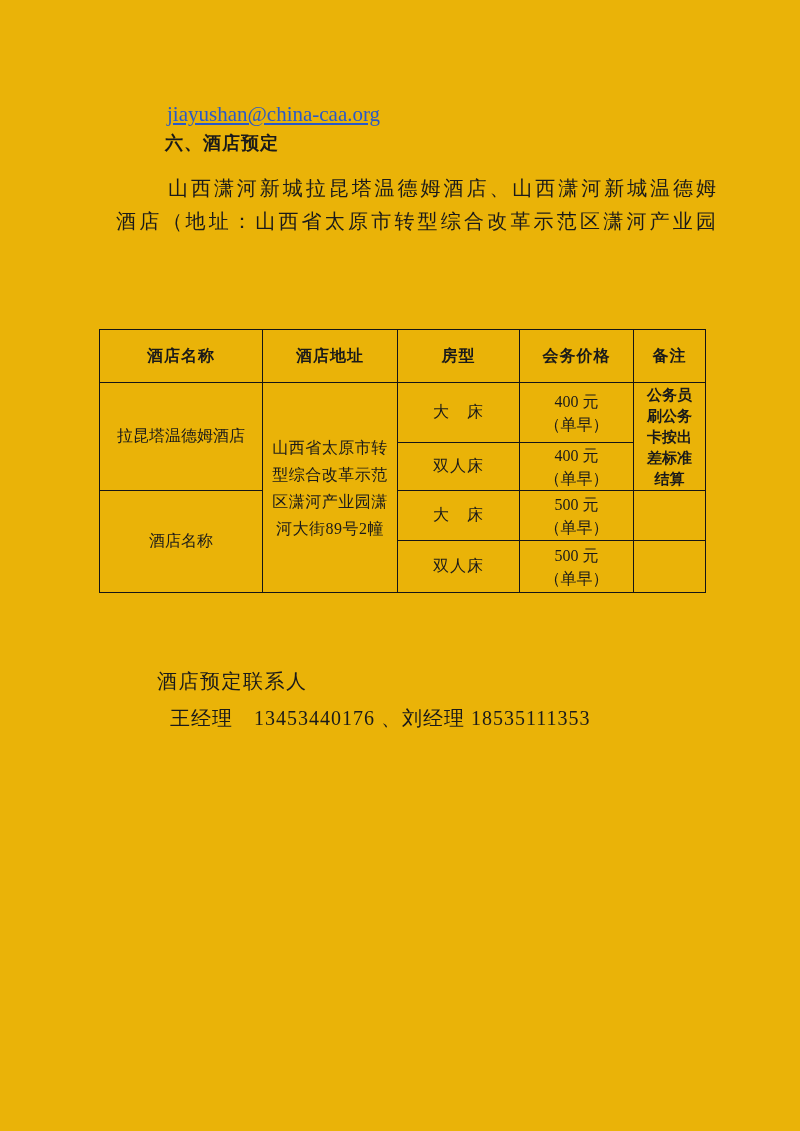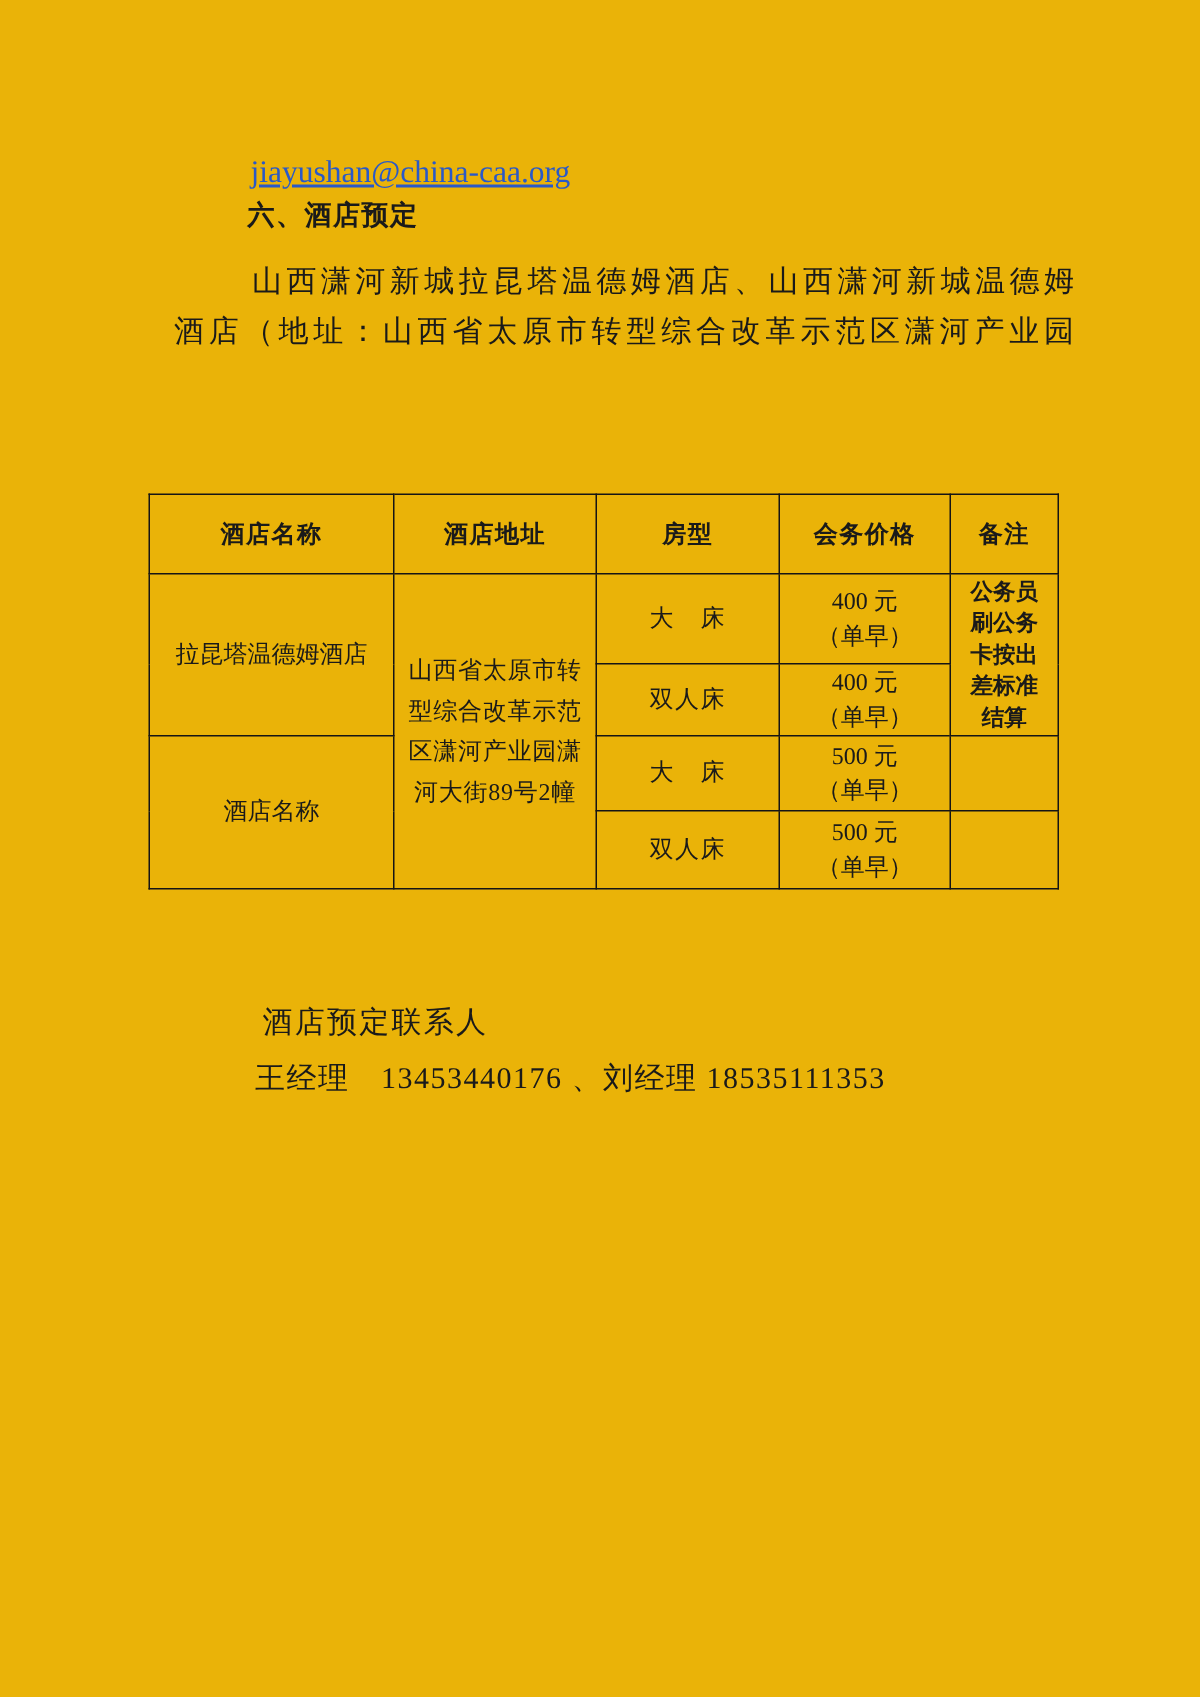--- a/index.html
+++ b/index.html
@@ -69,21 +69,21 @@
   td.note-cell {
     font-weight: bold;
     font-family: "Liberation Sans", "DejaVu Sans", sans-serif;
     font-size: 15px; line-height: 21px;
     padding: 0 10px;
   }
   .price-cell div { line-height: 23px; font-family: Liberation Serif, serif; }
   .room-cell { letter-spacing: 1px; margin-top: 48px; }
 
   .contact-label {
-    position: absolute; left: 175px; top: 668px;
+    position: absolute; left: 157px; top: 668px;
     font-size: 20px; letter-spacing: 1.5px;
   }
   .contact-line {
     position: absolute; left: 170px; top: 705px;
     font-size: 20px; letter-spacing: 1px;
   }
 </style>
 </head>
 <body>
 

